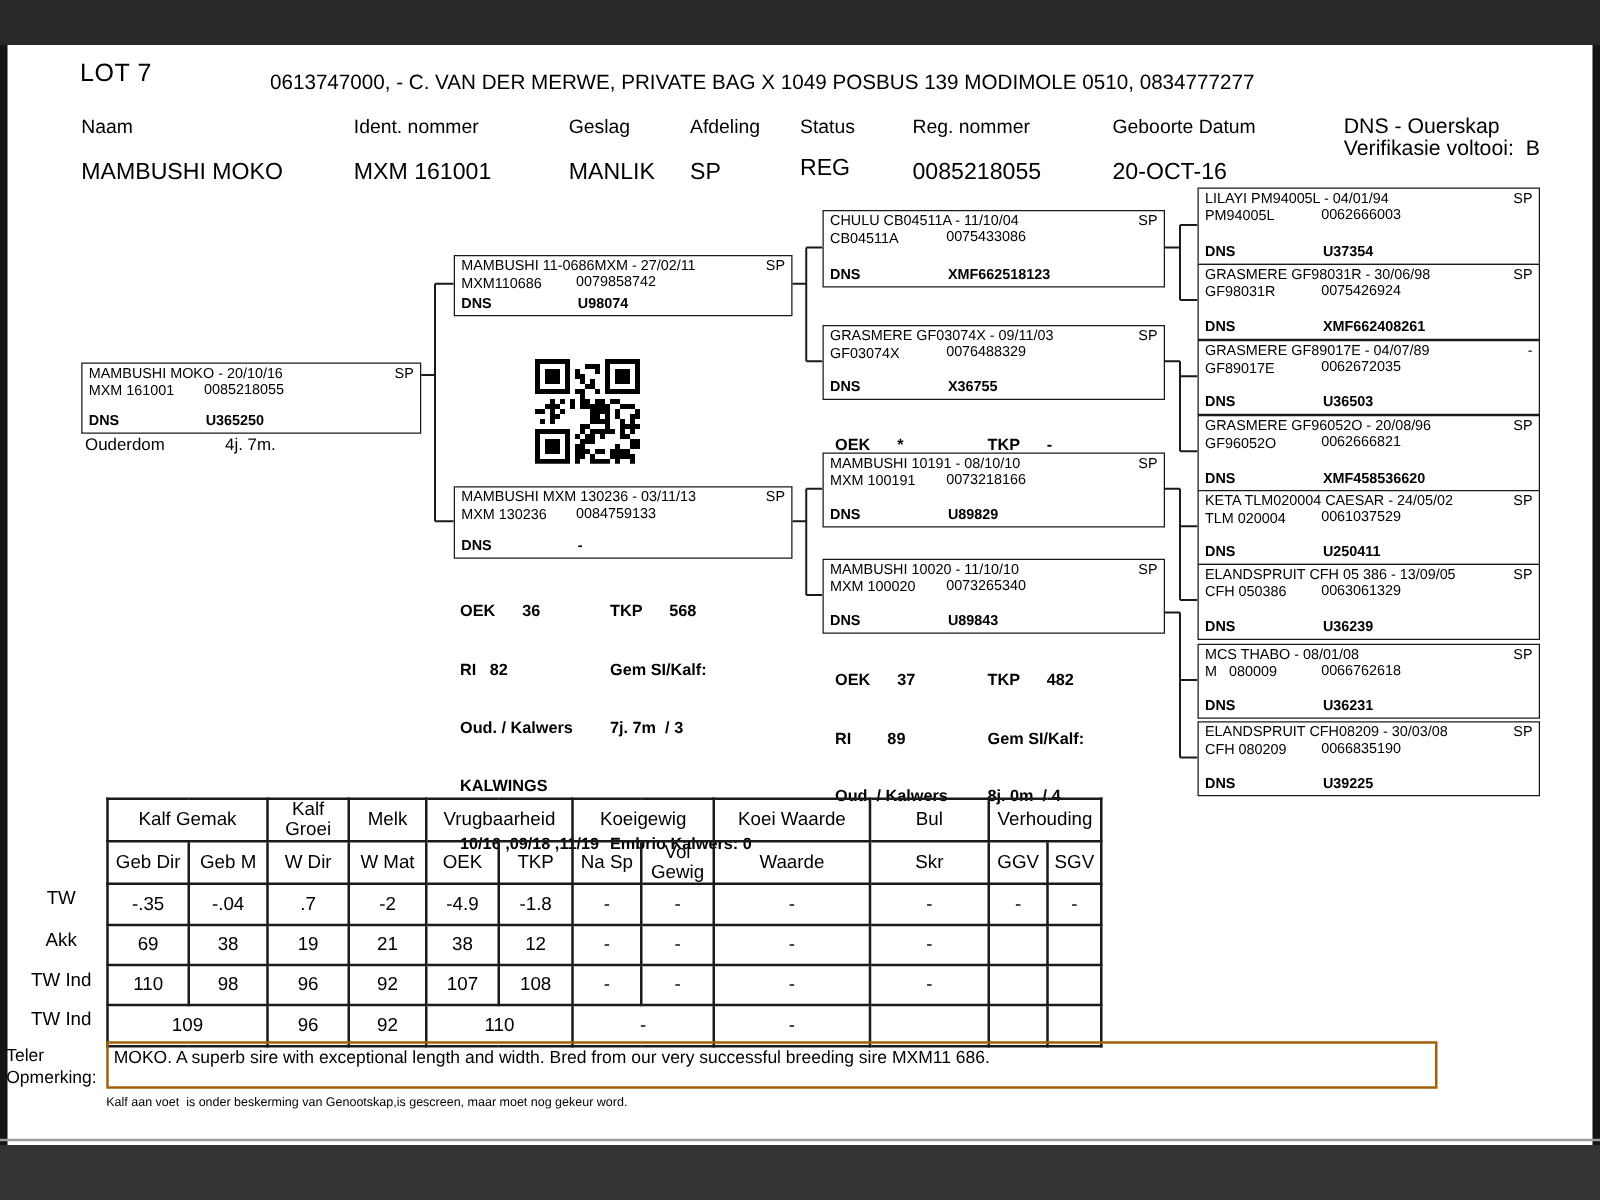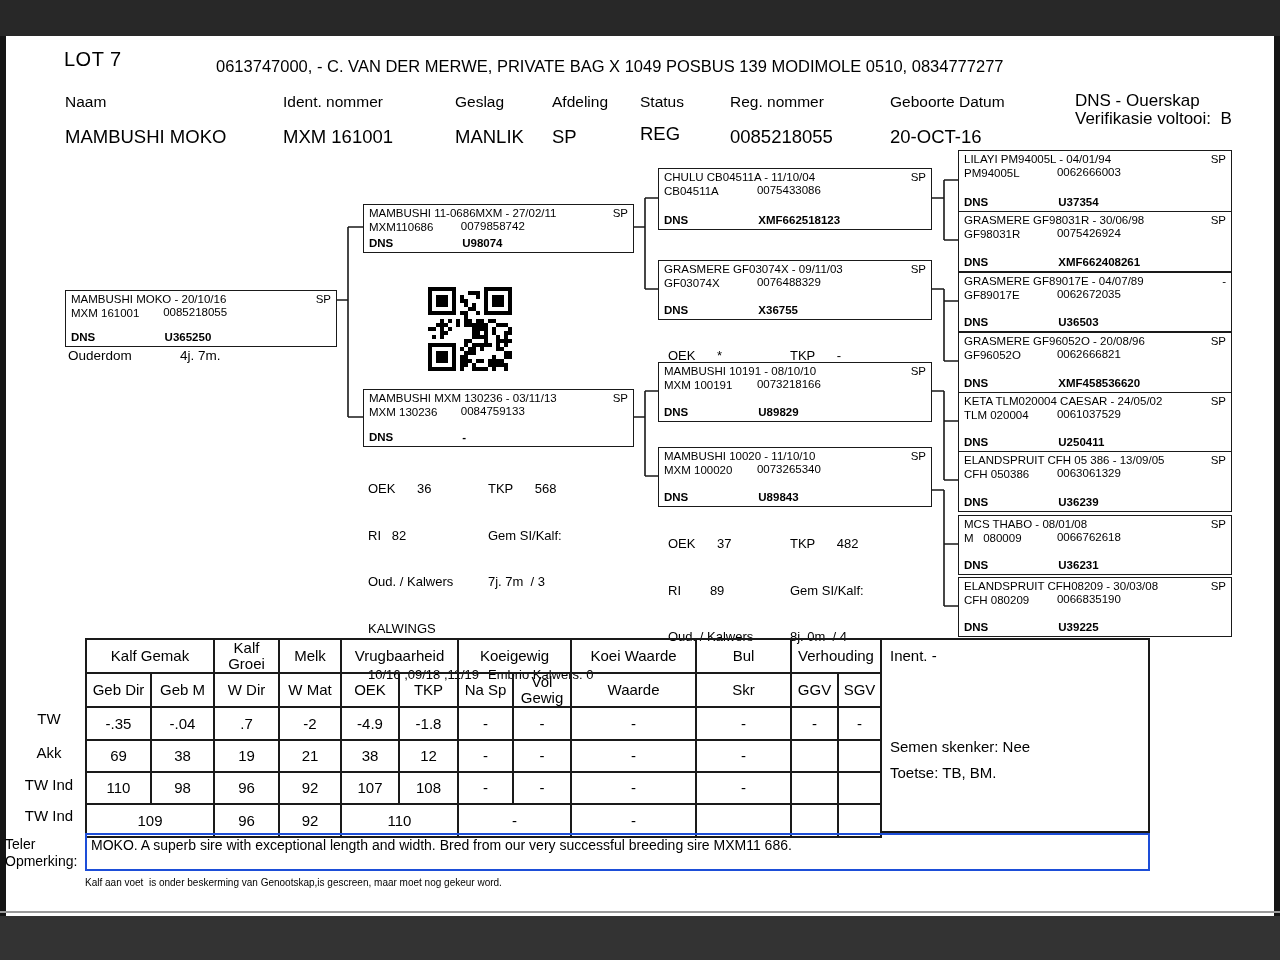--- a/index.html
+++ b/index.html
@@ -19,29 +19,29 @@
   .hlabel{font-size:15.5px;top:93px;}
   .hvalue{font-size:18.5px;top:126px;}
   .dnsline{font-size:17px;}
   
   .pbox{position:absolute;border:1.5px solid #1a1a1a;background:#fff;font-size:11.5px;line-height:13px;}
   .pb-row1{display:flex;justify-content:space-between;padding:2px 5px 0 5px;gap:13px;}
   .pb-row2{position:relative;padding:1px 5px 0 5px;height:13px;}
   .pb-col2{position:absolute;left:36%;top:0;white-space:pre;}
   .pb-dns{position:absolute;bottom:2px;left:5px;right:5px;height:13px;font-weight:bold;}
   .stats{position:absolute;font-size:13px;line-height:15.5px;white-space:pre;}
-  .stats div{min-height:15.5px;}
+  .stats div{min-height:15.5px;font-weight:bold;}
   .oud{font-size:13.5px;}
   
   #ebv-table{position:absolute;border-collapse:collapse;table-layout:fixed;width:795px;padding-left:12px;}
   #ebv-table th,#ebv-table td{border:2px solid #1a1a1a;text-align:center;vertical-align:middle;
      font-weight:400;font-size:15px;padding:0;line-height:16px;}
   .rowlabel{font-size:15px;width:62px;text-align:center;}
   .panel{border:2px solid #1a1a1a;border-left:none;font-size:15px;}
-  .telerbox{border:2px solid #1d4ed8;font-size:14px;}
+  .telerbox{border:2px solid #a16207;font-size:14px;}
   .telerlabel{font-size:14px;line-height:17px;}
   .footnote{font-size:10px;}
   svg{position:absolute;}
 </style>
 </head>
 <body>
 
 <div id="screen">
 
   <div class="abs topbar"></div>
@@ -483,25 +483,20 @@
       <td colspan="2">110</td>
       <td colspan="2">-</td>
       <td>-</td>
       <td></td>
       <td></td>
       <td></td>
     </tr>
   </tbody>
     </table>
 
-  <div class="abs panel" style="left:880px;top:638px;width:268px;height:191px">
-    <div class="abs" style="left:10px;top:7px">Inent. -</div>
-    <div class="abs" style="left:10px;top:98px">Semen skenker: Nee</div>
-    <div class="abs" style="left:10px;top:124px">Toetse: TB, BM.</div>
-  </div>
 
   <div class="abs telerlabel" style="left:5px;top:836px">
     <div>Teler</div>
     <div>Opmerking:</div>
   </div>
   <div class="abs telerbox" style="left:85px;top:833px;width:1061px;height:34px">
     <div style="padding:2px 4px">MOKO. A superb sire with exceptional length and width. Bred from our very successful breeding sire MXM11 686.</div>
   </div>
   <div class="abs footnote pre" style="left:85px;top:877px">Kalf aan voet  is onder beskerming van Genootskap,is gescreen, maar moet nog gekeur word.</div>
 

